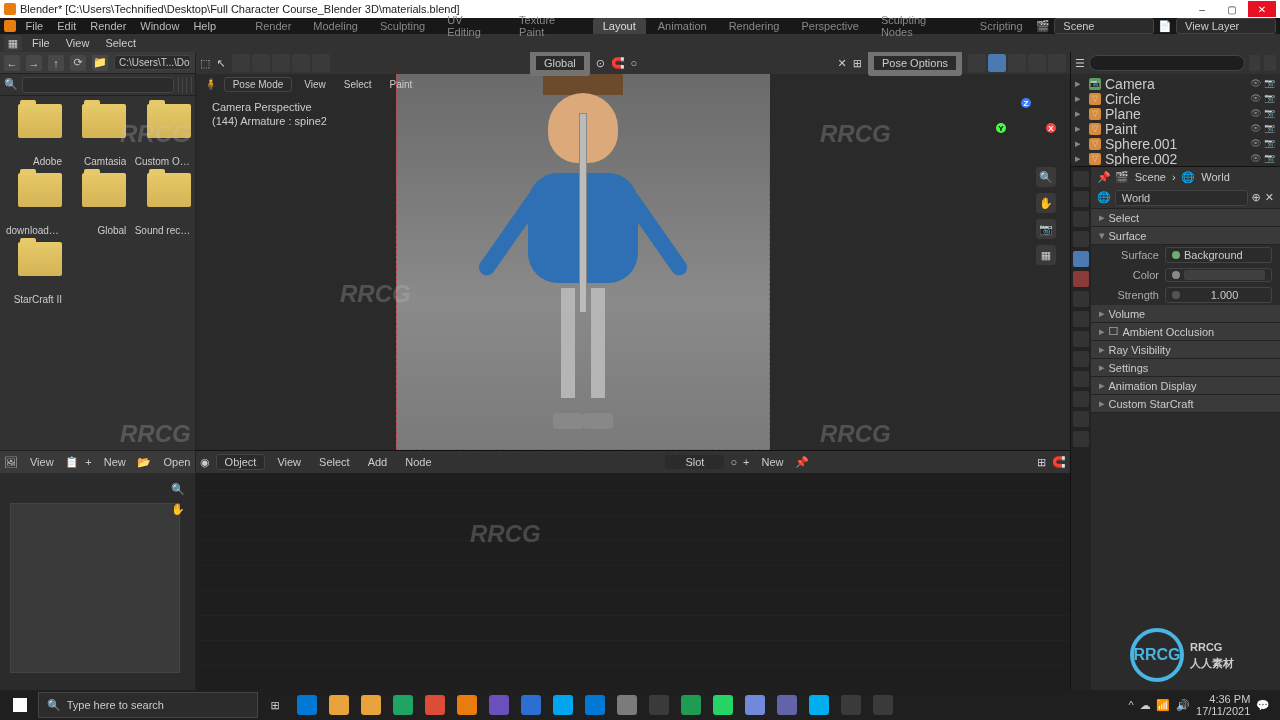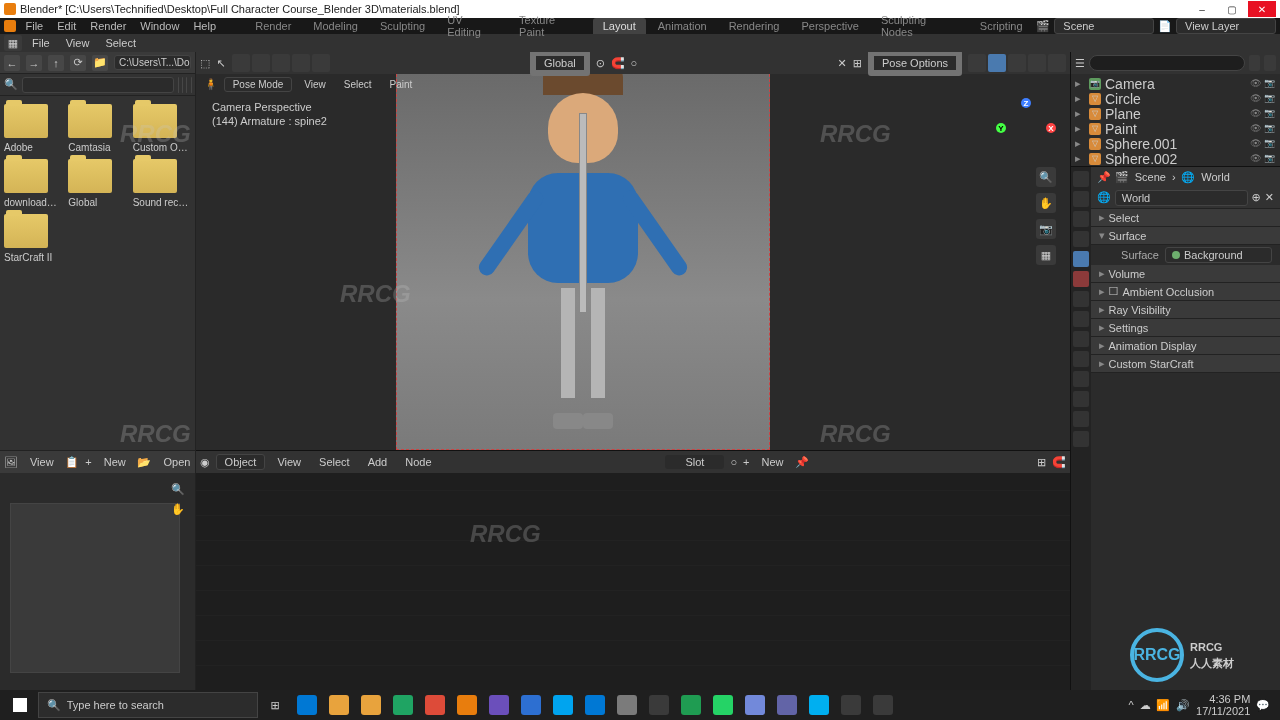--- a/index.html
+++ b/index.html
@@ -24,21 +24,21 @@
 .main{display:flex;height:calc(100% - 52px - 30px)}
 .leftpanel{width:196px;background:#323232;display:flex;flex-direction:column;border-right:1px solid #222}
 .lp-toolbar{height:22px;background:#3a3a3a;display:flex;align-items:center;padding:0 4px;gap:6px;border-bottom:1px solid #222}
 .lp-toolbar .nav{width:16px;height:16px;background:#474747;border-radius:2px;display:flex;align-items:center;justify-content:center;color:#ccc}
 .lp-toolbar .path{flex:1;background:#2b2b2b;border:1px solid #444;border-radius:3px;padding:1px 4px;color:#ccc;font-size:10px;overflow:hidden;white-space:nowrap}
 .lp-search{height:22px;display:flex;align-items:center;padding:0 4px;gap:4px;border-bottom:1px solid #222}
 .lp-search .sicon{width:14px;color:#888}
 .lp-search input{flex:1;background:#2b2b2b;border:1px solid #444;border-radius:3px;padding:1px 4px;color:#ccc}
 .lp-search .vbtn{width:16px;height:16px;background:#474747;border-radius:2px}
 .folders{flex:1;padding:8px 4px;display:grid;grid-template-columns:repeat(3,1fr);gap:6px;align-content:start}
-.folder{display:flex;flex-direction:column;align-items:flex-start;gap:4px;width:58px}
+.folder{display:flex;flex-direction:column;align-items:flex-end;gap:18px;width:58px}
 .folder .ficon{width:44px;height:34px;background:linear-gradient(180deg,#e6c968 0%,#d4b456 100%);border-radius:2px;position:relative}
 .folder .ficon::before{content:"";position:absolute;top:-4px;left:2px;width:16px;height:6px;background:#e6c968;border-radius:2px 2px 0 0}
 .folder .flabel{color:#ccc;font-size:10px;text-align:center;overflow:hidden;white-space:nowrap;max-width:56px;text-overflow:ellipsis}
 .imgstrip{height:240px;background:#323232;border-top:1px solid #222;display:flex;flex-direction:column}
 .imgstrip .hdr{height:22px;background:#3a3a3a;display:flex;align-items:center;padding:0 4px;gap:6px}
 .imgstrip .hdr .m{padding:0 6px}
 .imgstrip .body{flex:1;position:relative;background:#2b2b2b}
 .imgstrip .canvas{position:absolute;left:10px;top:30px;width:170px;height:170px;background:#3a3a3a;border:1px solid #444}
 .imgstrip .toolicon{position:absolute;right:10px;top:10px;width:14px;height:14px;color:#ccc}
 .centerarea{flex:1;display:flex;flex-direction:column}
@@ -443,20 +443,34 @@
             <span class="tw">▾</span>
             <span>Surface</span>
           </div>
         <div class="row">
           <div class="lbl">Surface</div>
           <div class="val">
               <span class="dot" style="background:#6eae6e"></span>
               <span>Background</span>
             </div>
         </div>
+        <div class="row">
+          <div class="lbl">Color</div>
+          <div class="val">
+              <span class="dot" style="background:#888"></span>
+              <span style="flex:1;height:10px;background:#404040;border-radius:2px"></span>
+            </div>
+        </div>
+        <div class="row">
+          <div class="lbl">Strength</div>
+          <div class="val">
+              <span class="dot"></span>
+              <span style="flex:1;text-align:center">1.000</span>
+            </div>
+        </div>
         <div class="section">
             <span class="tw">▸</span>
             <span>Volume</span>
           </div>
         <div class="section">
             <span class="tw">▸</span>
             <span style="margin-right:4px">☐</span>
             <span>Ambient Occlusion</span>
           </div>
         <div class="section">

